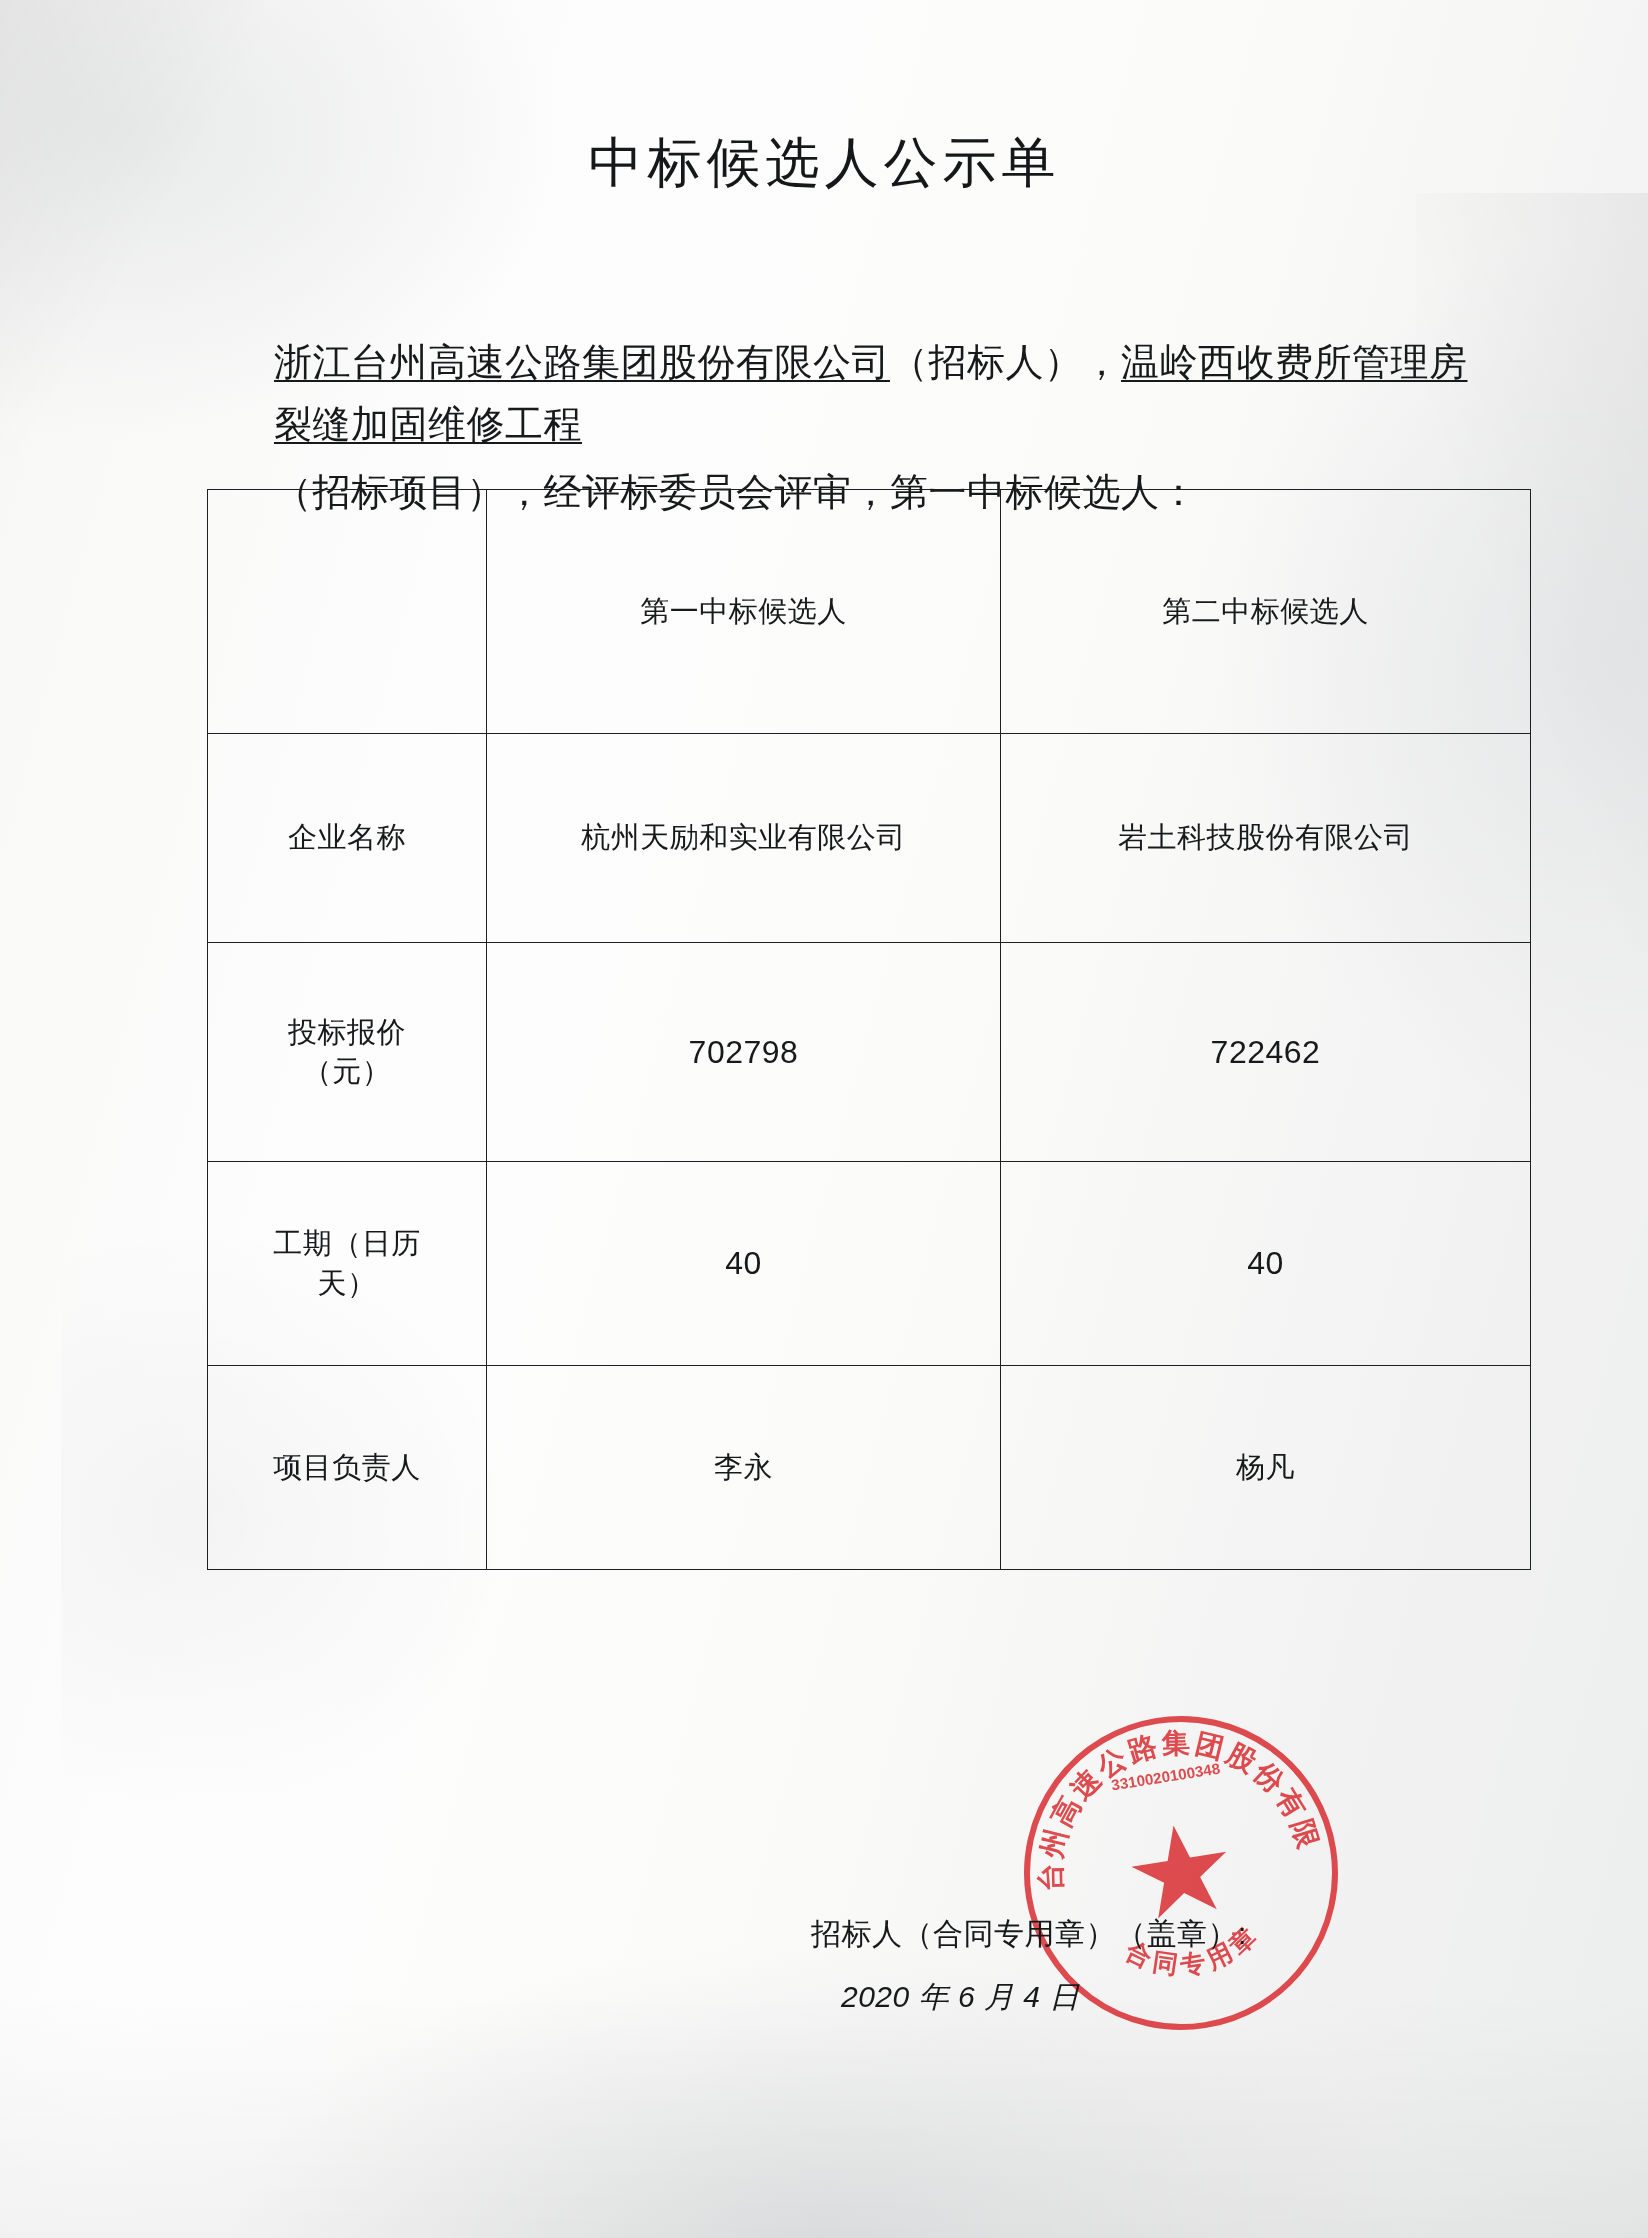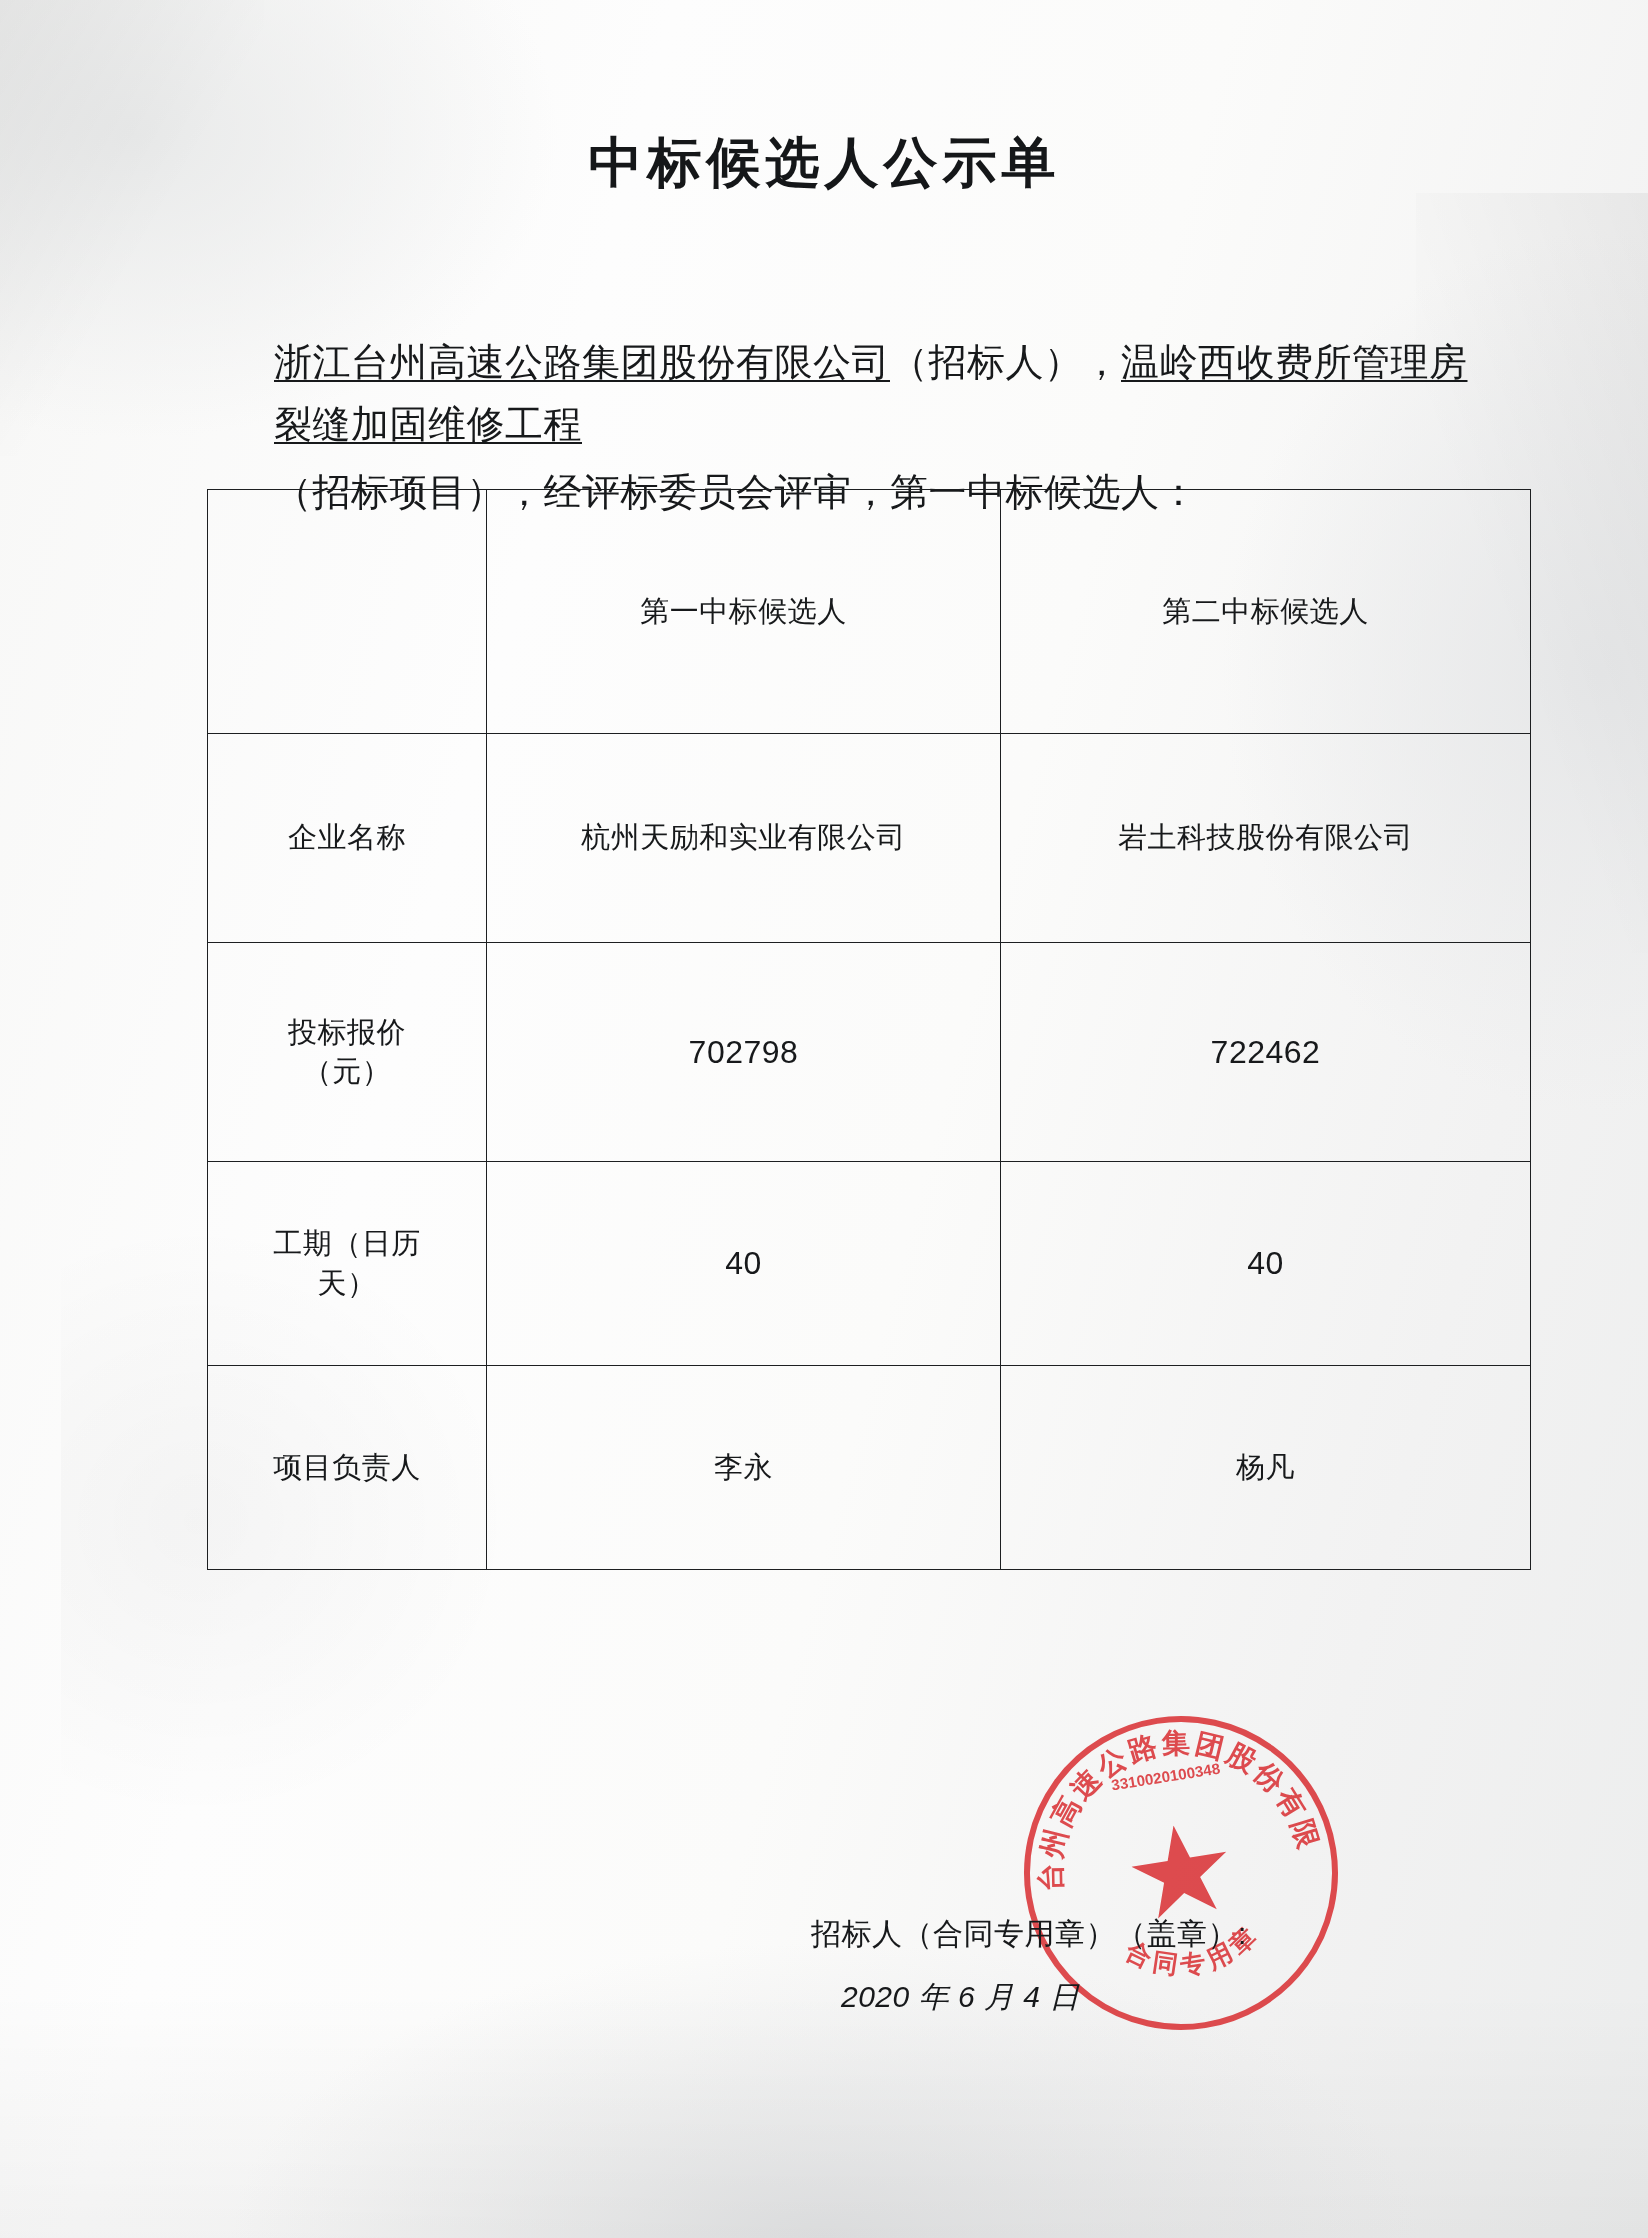--- a/index.html
+++ b/index.html
@@ -53,21 +53,21 @@
   }
 
   
   .title {
     position: absolute;
     top: 127px;
     left: 0;
     width: 1649px;
     text-align: center;
     font-family: "Liberation Sans", "DejaVu Sans", sans-serif;
-    font-weight: 700;
+    font-weight: 400;
     font-size: 54px;
     letter-spacing: 5px;
     color: #151719;
   }
 
   
   .intro {
     position: absolute;
     top: 332px;
     left: 274px;

